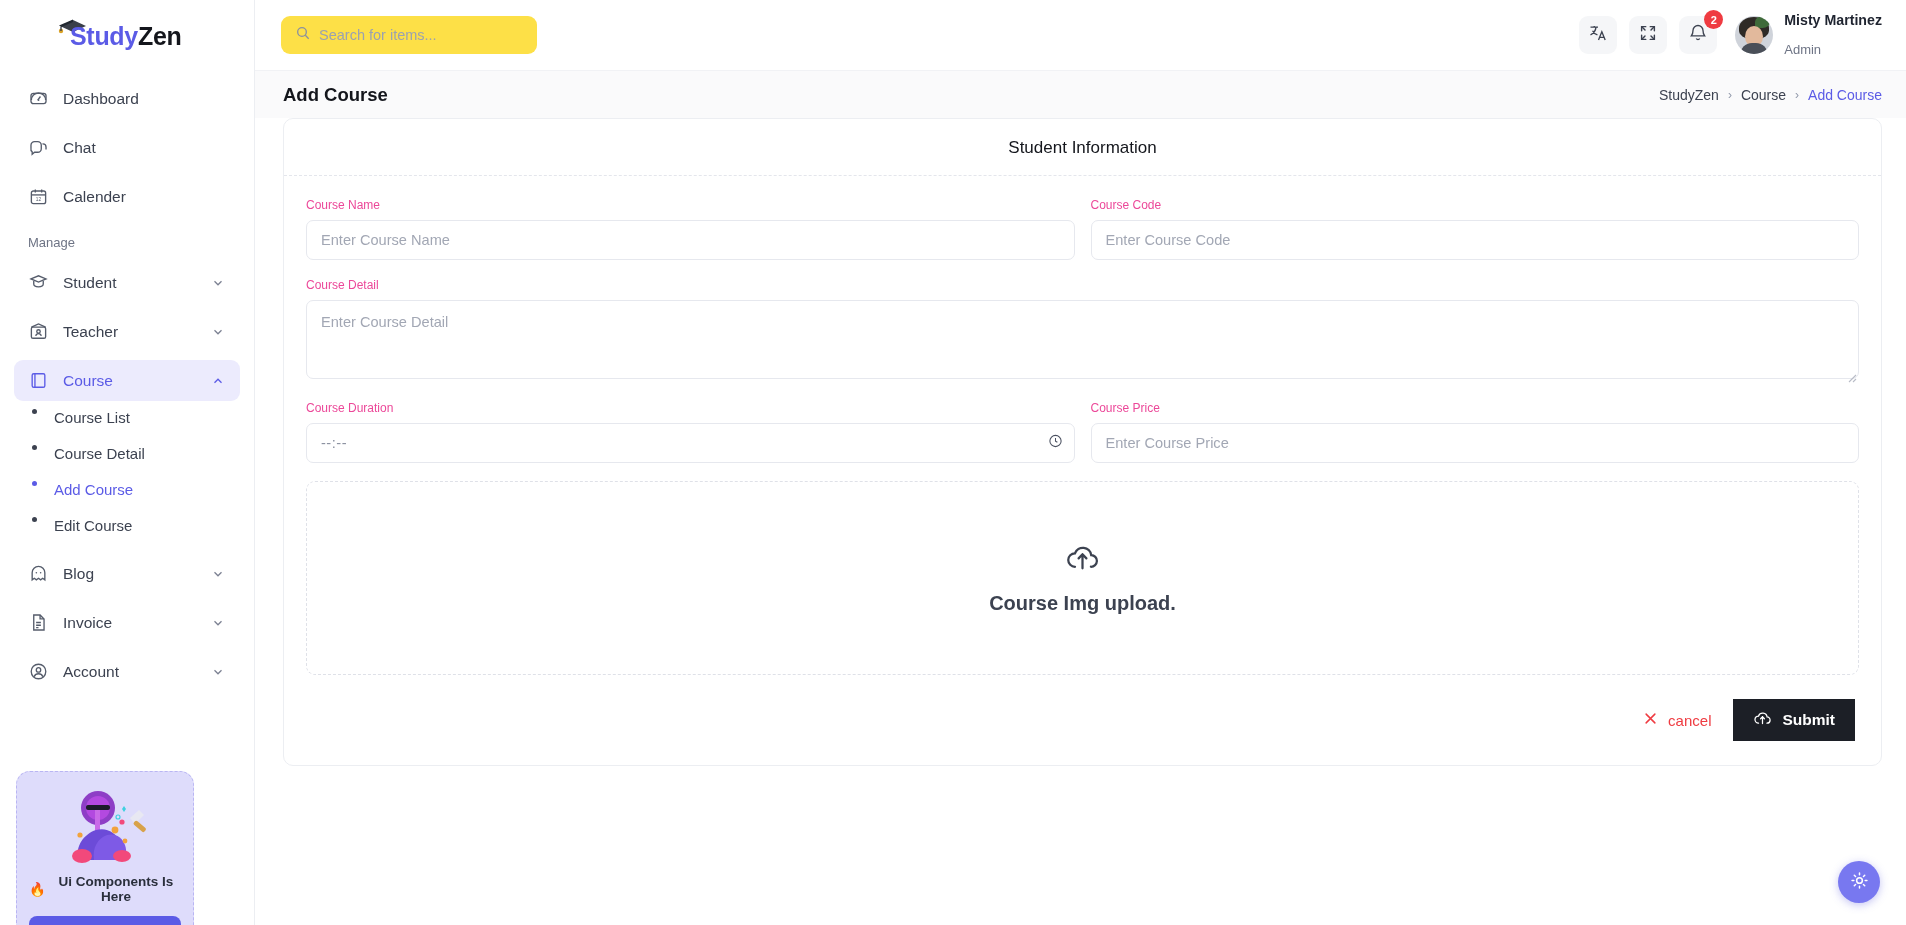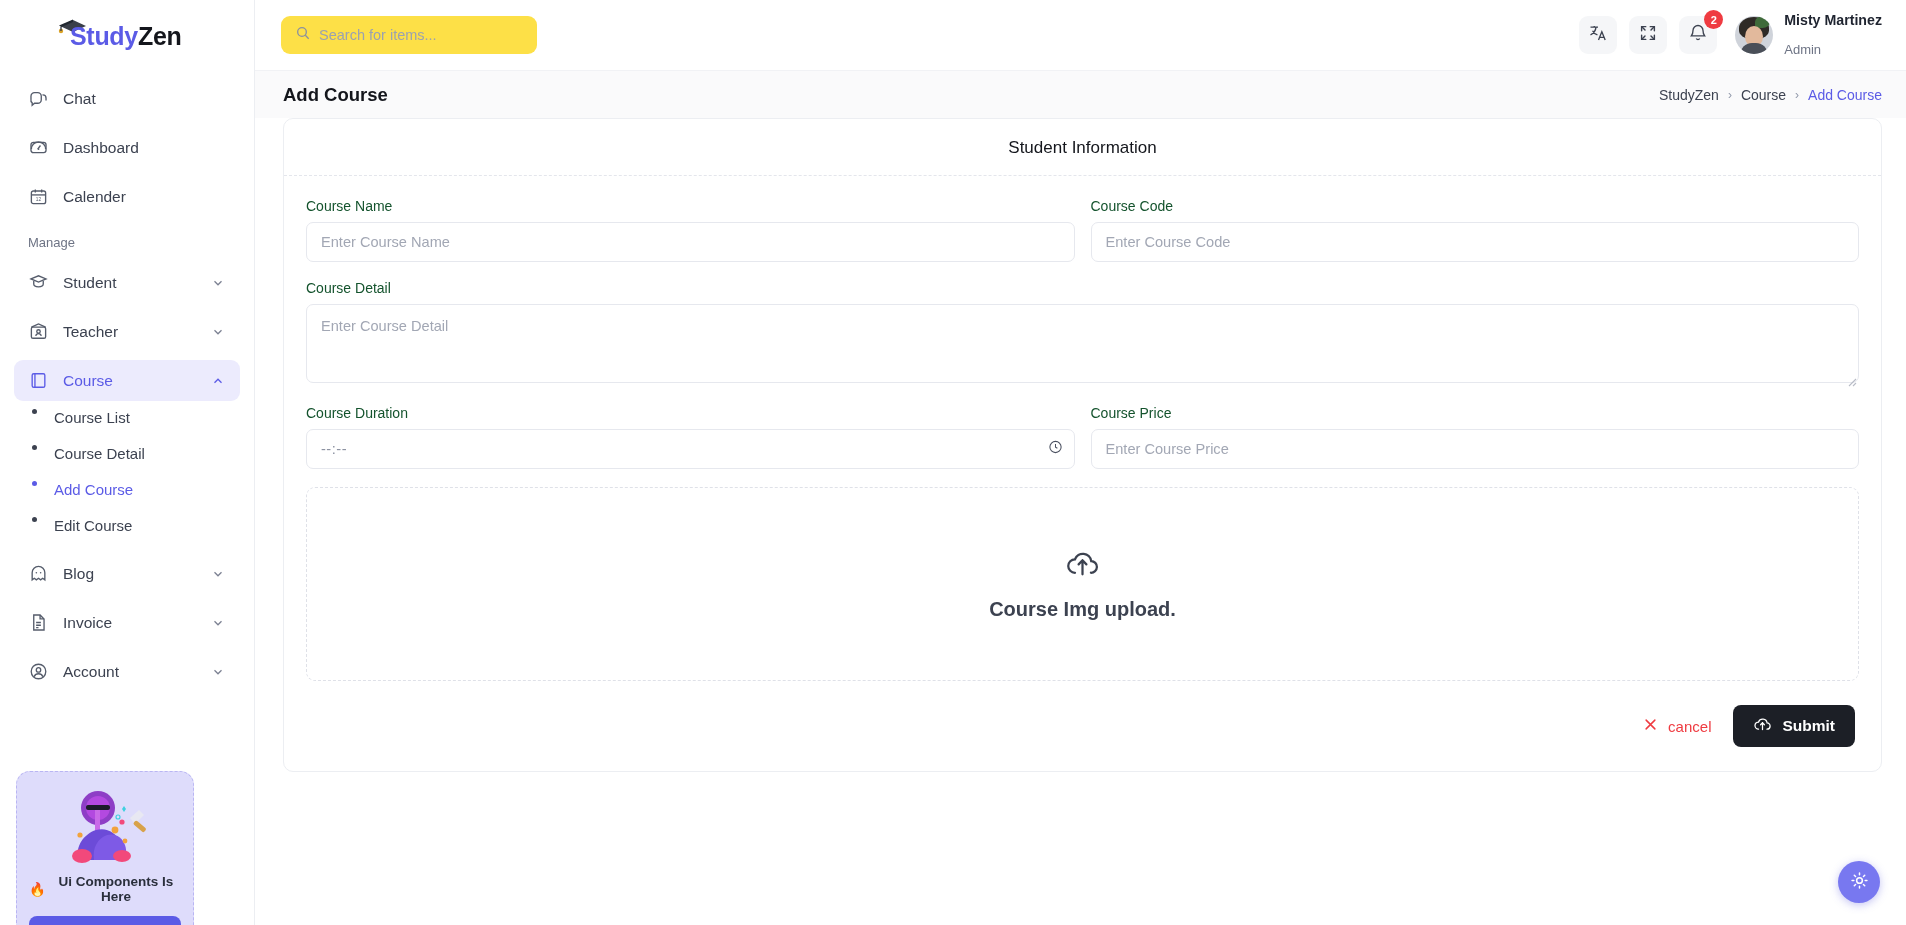--- a/index.html
+++ b/index.html
@@ -124,21 +124,21 @@
   .card {
     margin-top: 0px; border: 1px solid #eceef2; border-radius: 10px; background: #fff;
   }
   .card-head { padding: 19px 22px 17px 22px; border-bottom: 1px dashed #e4e6ec; text-align: center; }
   .card-head h2 { font-size: 17px; font-weight: 500; color: #14161c; }
   .card-body { padding: 22px 22px 24px 22px; }
 
   .row { display: flex; gap: 16px; margin-bottom: 18px; }
   .field { flex: 1; min-width: 0; }
   .field.full { flex: 1 1 100%; }
-  label.flabel { display: block; font-size: 14px; color: #14532d; margin-bottom: 8px; }
+  label.flabel { display: block; font-size: 12px; color: #ec4899; margin-bottom: 8px; }
   .input, .textarea {
     width: 100%; border: 1px solid #e6e8ee; border-radius: 7px; background: #fff;
     font-size: 14.6px; color: #1f2430; font-family: inherit; outline: none;
     padding: 0 14px; height: 40px;
   }
   .input::placeholder, .textarea::placeholder { color: #a2a7b4; }
   .textarea { height: 79px; padding: 11px 14px; resize: none; line-height: 1.4; }
   .ta-wrap { position: relative; }
   .ta-grip { position:absolute; right:2px; bottom:2px; width:12px; height:12px; color:#b8bcc7;}
   .time-wrap { position: relative; }
@@ -155,21 +155,21 @@
   .actions {
     display: flex; align-items: center; justify-content: flex-end; gap: 22px;
     padding: 24px 4px 0 0;
   }
   .btn-cancel {
     display: flex; align-items: center; gap: 10px; color: #ef3b41;
     font-size: 15px; cursor: pointer; background: none; border: none; font-family: inherit;
   }
   .btn-submit {
     display: flex; align-items: center; gap: 10px; background: #1c1f26; color: #fff;
-    border: none; border-radius: 8px; height: 42px; padding: 0 20px;
+    border: none; border-radius: 0; height: 42px; padding: 0 20px;
     font-size: 15.5px; font-weight: 600; cursor: pointer; font-family: inherit;
   }
 
   .fab {
     position: absolute; right: 26px; bottom: 22px; width: 42px; height: 42px;
     border-radius: 50%; background: #7878f0; color: #fff; cursor: pointer;
     display: flex; align-items: center; justify-content: center;
     box-shadow: 0 2px 8px rgba(90,90,220,0.35);
   }
 </style>
@@ -190,38 +190,38 @@
         </svg>
       </span>
       <span class="logo-text"><span class="logo-study">Study</span><span class="logo-zen">Zen</span></span>
     </div>
 
     <nav class="nav">
 
       <div class="nav-item">
         <span class="ico">
           <svg width="19" height="19" viewBox="0 0 24 24" fill="none" stroke="currentColor" stroke-width="1.7">
-            <path d="M15.5 13.5a4.5 4.5 0 0 1-4.5 4.5H7l-3 2.5v-3A4.5 4.5 0 0 1 2.5 13V9A4.5 4.5 0 0 1 7 4.5h4A4.5 4.5 0 0 1 15.5 9z"></path>
-            <path d="M17 7.5h.5A4 4 0 0 1 21.5 11.5v3"></path>
-          </svg>
-        </span>
-        <span class="label">Chat</span>
-      </div>
-
-      <div class="nav-item">
-        <span class="ico">
-          <svg width="19" height="19" viewBox="0 0 24 24" fill="none" stroke="currentColor" stroke-width="1.7">
             <path d="M3 14a9 9 0 0 1 18 0"></path>
               <path d="M3 14h18" opacity="0"></path>
               <path d="M14.5 9.5 11 14"></path>
               <circle cx="12" cy="14" r="1.2" fill="currentColor" stroke="none"></circle>
             <rect x="2.5" y="5.5" width="19" height="13" rx="3"></rect>
           </svg>
         </span>
         <span class="label">Dashboard</span>
+      </div>
+
+      <div class="nav-item">
+        <span class="ico">
+          <svg width="19" height="19" viewBox="0 0 24 24" fill="none" stroke="currentColor" stroke-width="1.7">
+            <path d="M15.5 13.5a4.5 4.5 0 0 1-4.5 4.5H7l-3 2.5v-3A4.5 4.5 0 0 1 2.5 13V9A4.5 4.5 0 0 1 7 4.5h4A4.5 4.5 0 0 1 15.5 9z"></path>
+            <path d="M17 7.5h.5A4 4 0 0 1 21.5 11.5v3"></path>
+          </svg>
+        </span>
+        <span class="label">Chat</span>
       </div>
 
       <div class="nav-item">
         <span class="ico">
           <svg width="19" height="19" viewBox="0 0 24 24" fill="none" stroke="currentColor" stroke-width="1.7">
             <rect x="3" y="5" width="18" height="16" rx="2.5"></rect>
               <path d="M3 10h18"></path>
             <path d="M8 3v4M16 3v4"></path>
             <text x="12" y="18" font-size="6" fill="currentColor" stroke="none" text-anchor="middle" font-family="sans-serif">12</text>
           </svg>

